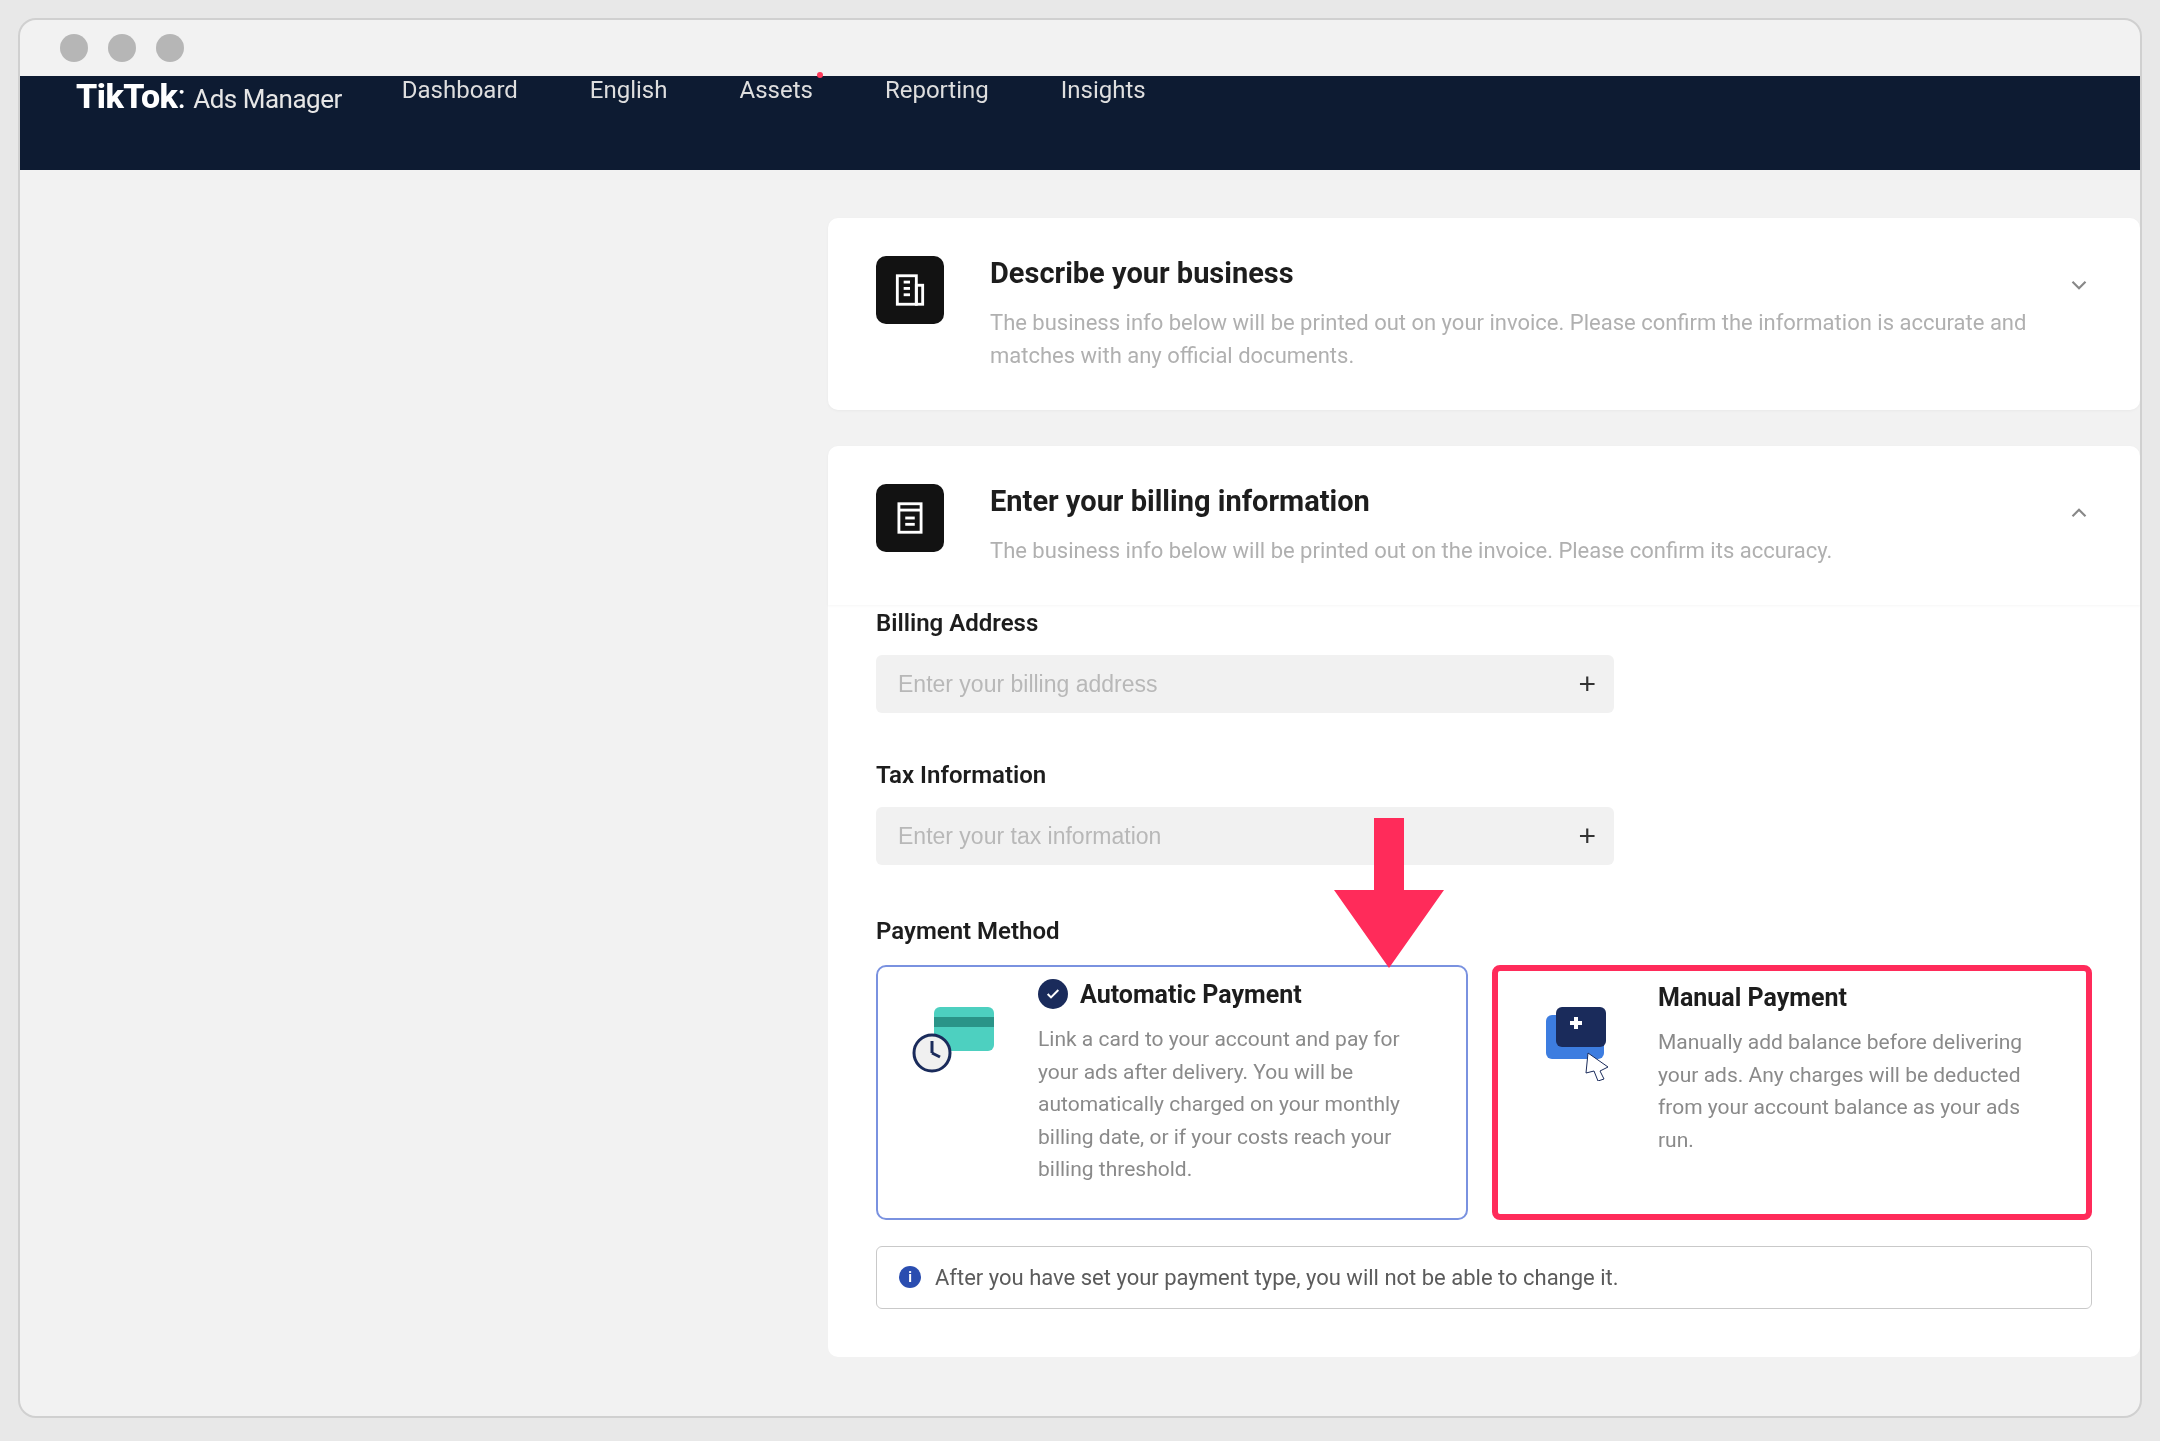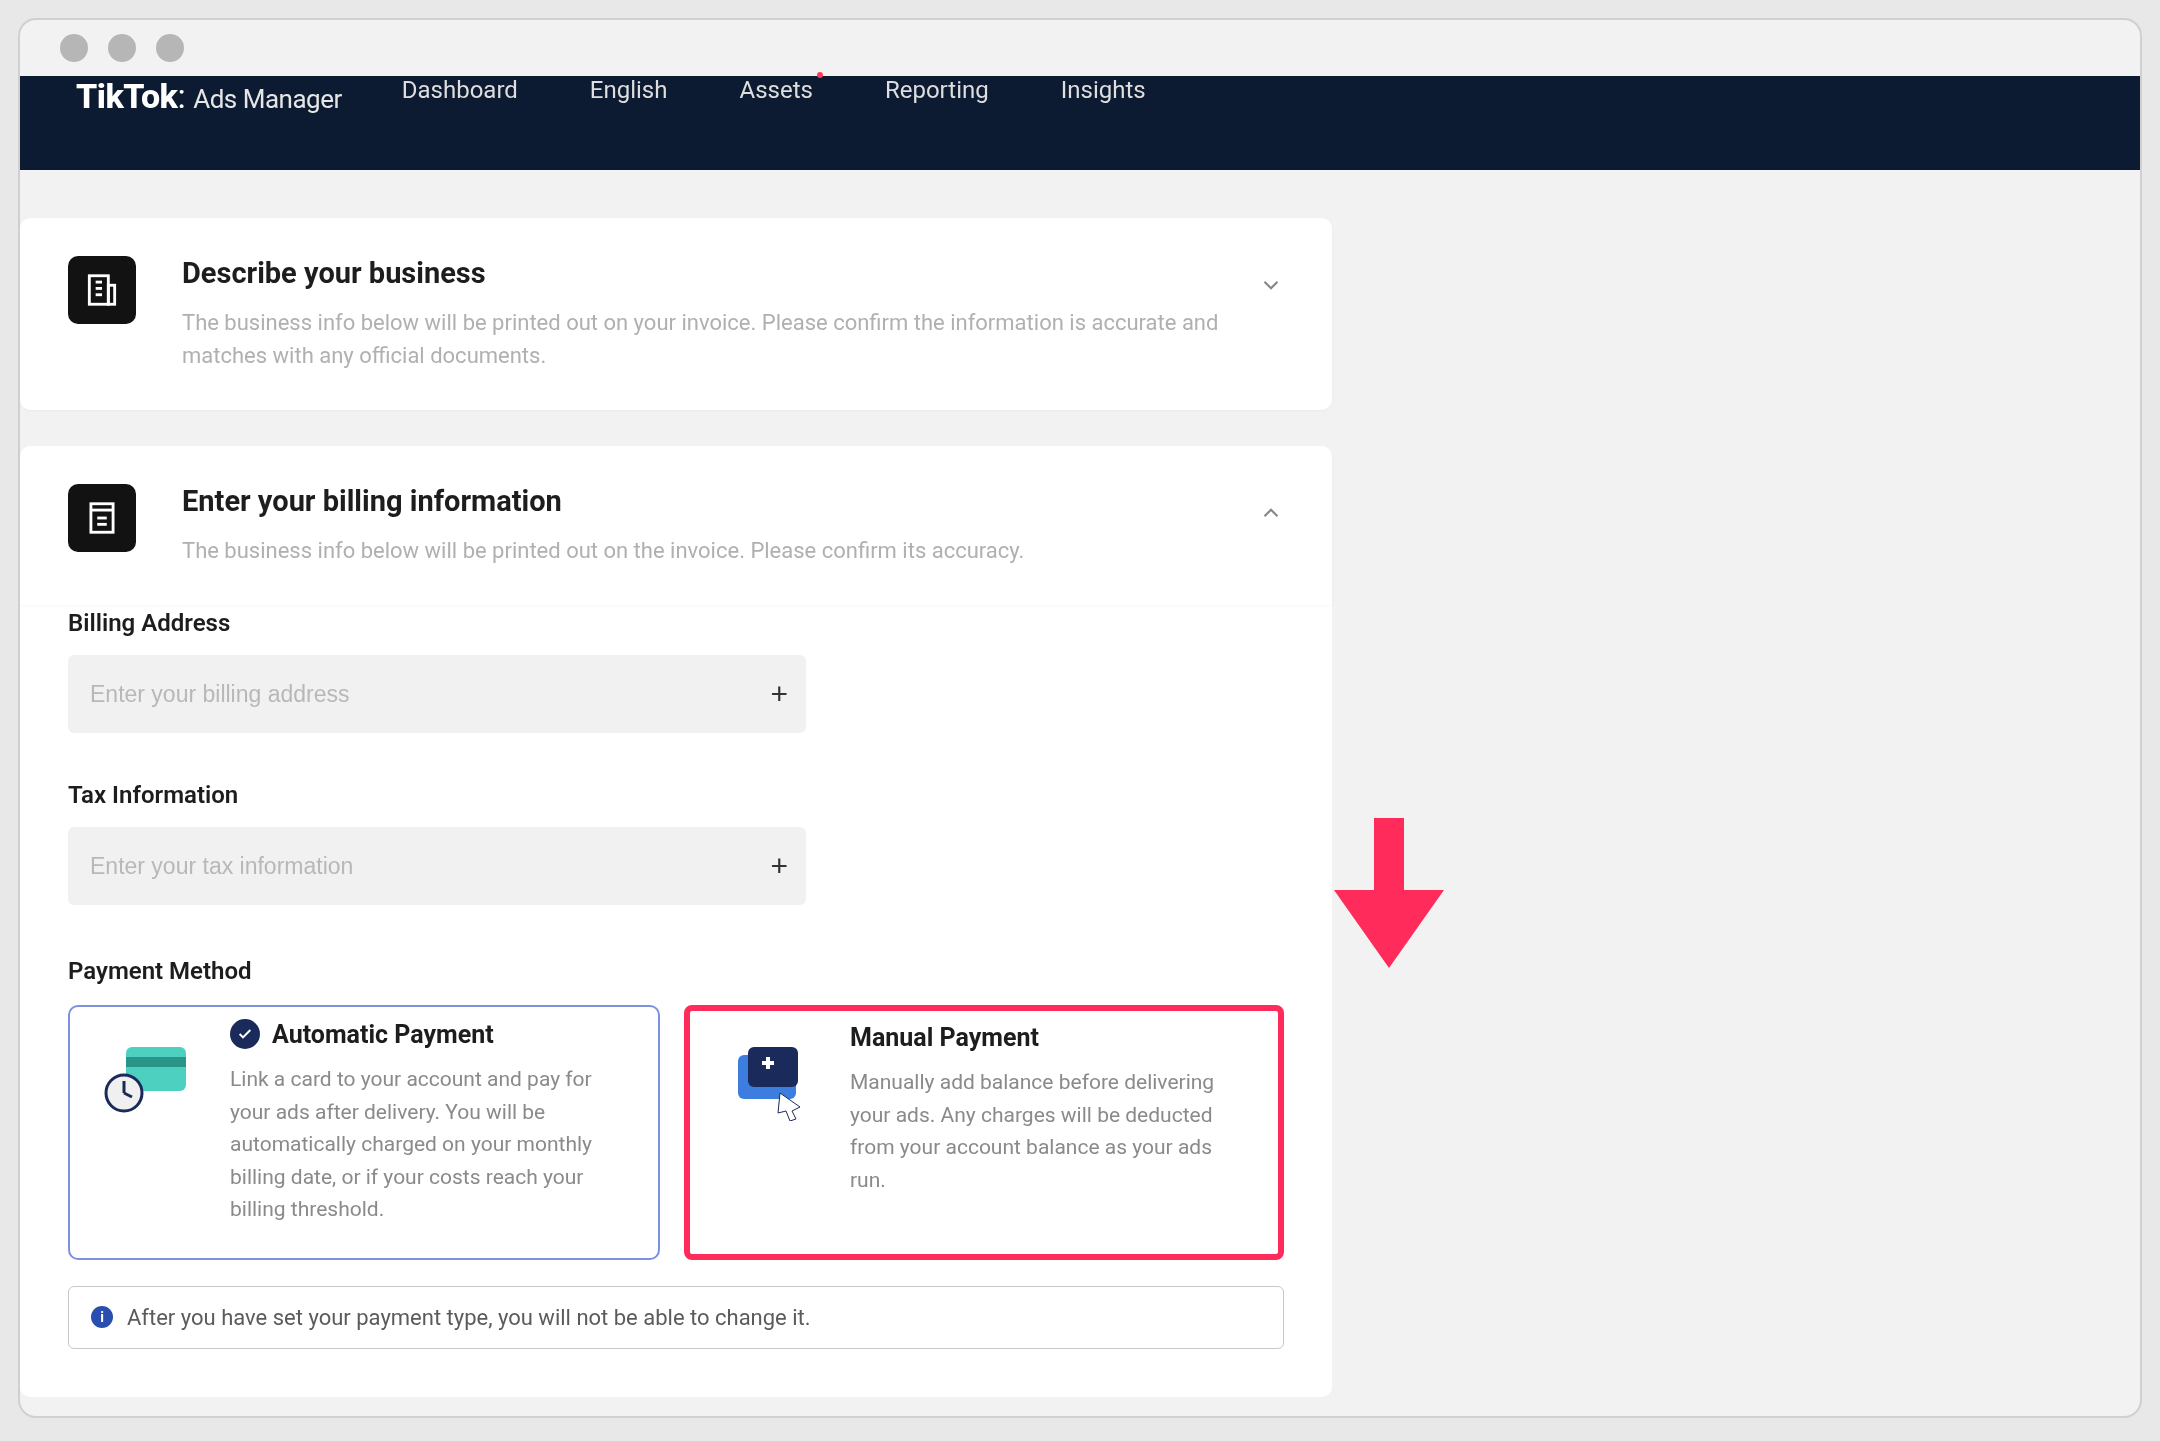--- a/index.html
+++ b/index.html
@@ -107,21 +107,21 @@
   font-size: 21px;
   font-weight: 500;
 }
 .icon-btn {
   color: #fff;
 }
 .content {
   padding: 48px 0 0 0;
   display: flex;
   flex-direction: column;
-  align-items: flex-start;
+  align-items: flex-end;
 }
 .card {
   width: 1312px;
   background: #fff;
   border-radius: 10px;
   padding: 38px 48px;
   margin-bottom: 36px;
   position: relative;
   box-shadow: 0 1px 3px rgba(0,0,0,0.04);
 }
@@ -173,21 +173,21 @@
   margin-bottom: 18px;
   margin-top: 24px;
 }
 .field-label:first-child { margin-top: 0; }
 .input-row {
   position: relative;
   width: 738px;
 }
 .text-input {
   width: 100%;
-  height: 78px;
+  height: 58px;
   background: #f1f1f1;
   border: none;
   border-radius: 6px;
   padding: 0 60px 0 22px;
   font-size: 23px;
   color: #333;
 }
 .text-input::placeholder { color: #b8b8b8; }
 .plus-btn {
   position: absolute;

